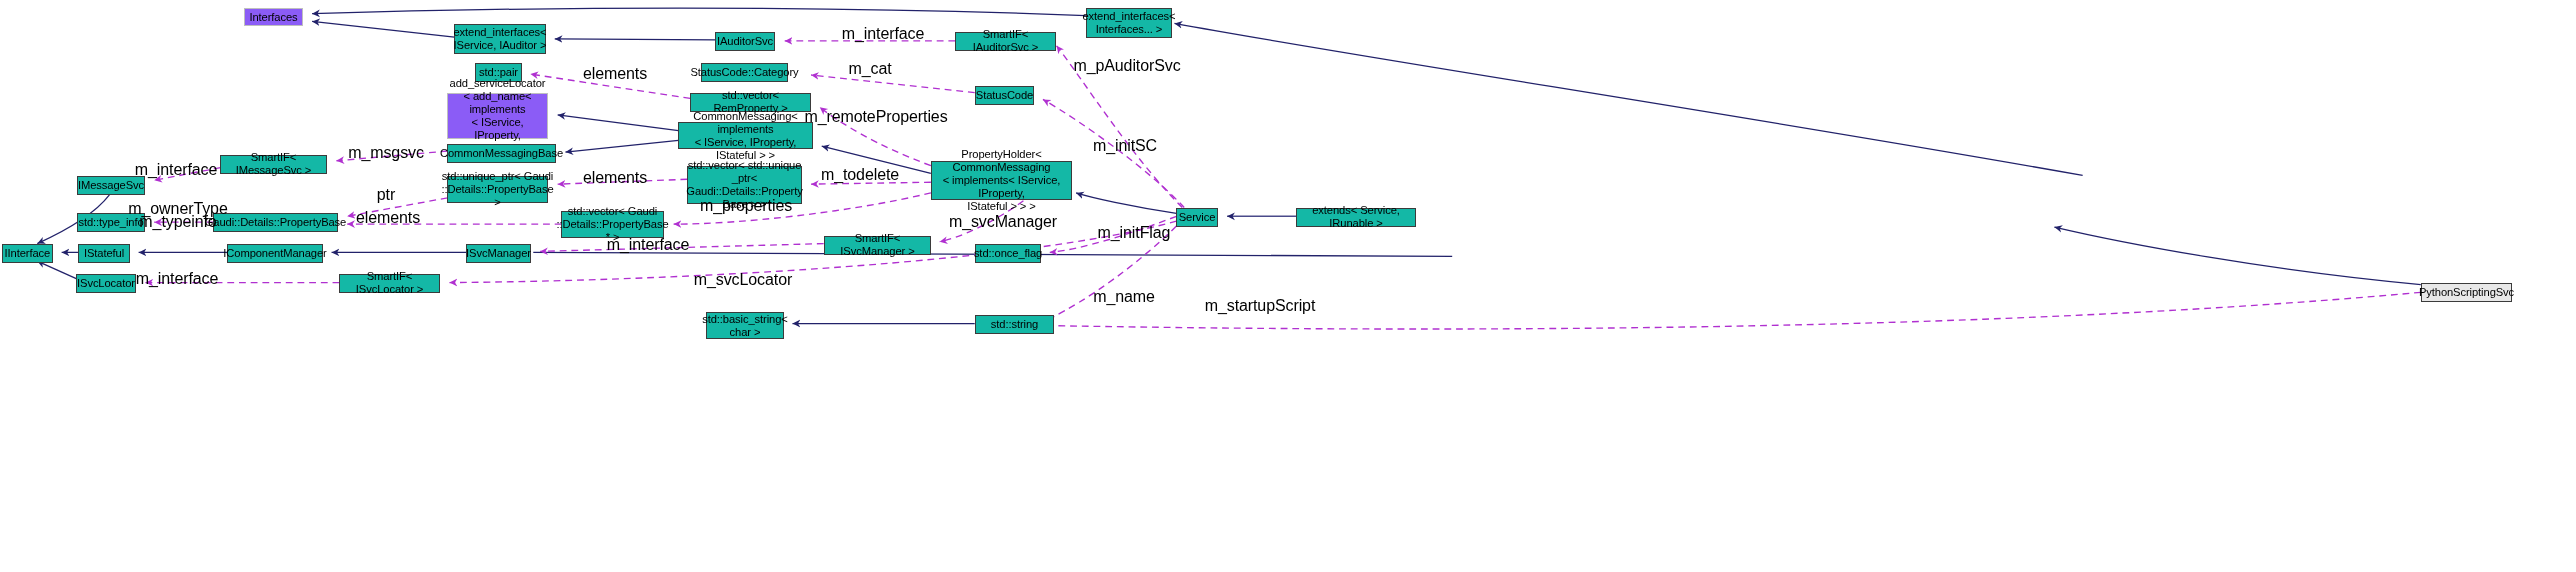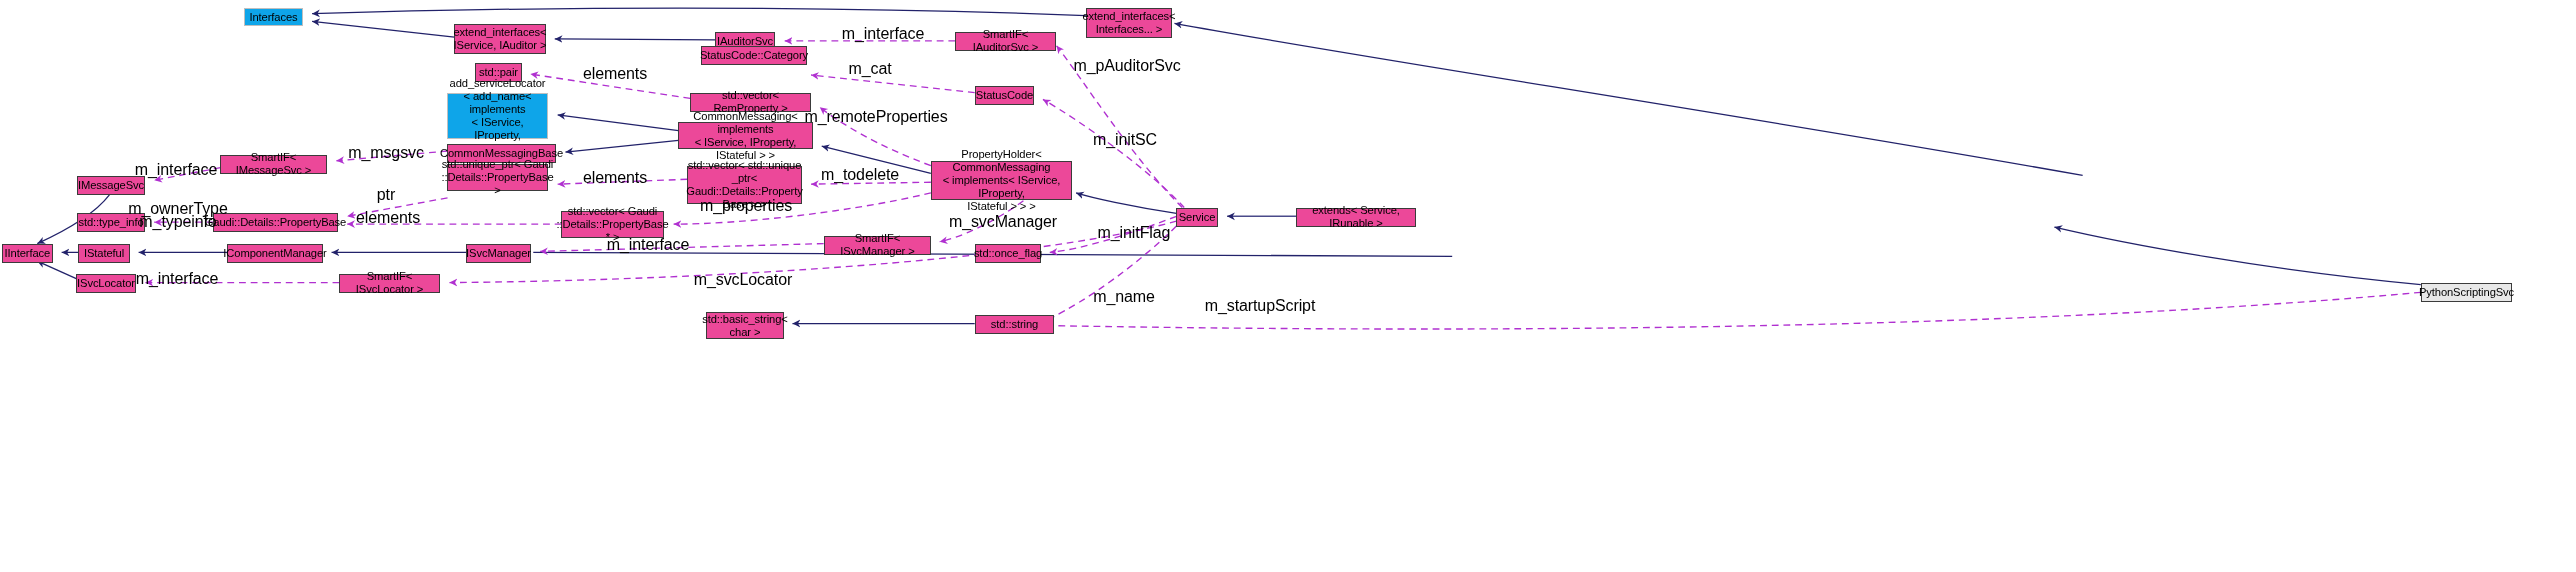--- a/index.html
+++ b/index.html
@@ -29,32 +29,32 @@
   .node {
     position: absolute;
     box-sizing: border-box;
     display: flex;
     align-items: center;
     justify-content: center;
     text-align: center;
     font-size: 11.2px;
     line-height: 13px;
     color: #000000;
-    background: #ec4899;
+    background: #14b8a6;
     border: 1px solid #404040;
     white-space: pre-line;
     padding: 1px 2.9px;
     letter-spacing: -0.1px;
   }
   .node.strong {
     border: 1.6px solid #3b3b3b;
   }
   .node.faint {
     border: 1px solid #bfbfbf;
-    background: #0ea5e9;
+    background: #8b5cf6;
   }
   .node.highlight {
     border: 1.6px solid #3b3b3b;
     background: #e8e8e8;
   }
   .edge-label {
     position: absolute;
     font-size: 16px;
     line-height: 12.7px;
     color: #000000;
@@ -163,38 +163,38 @@
   </svg>
 
   <div class="node faint" style="left:244px; top:7.8px;    width:59px;  height:18.5px;">Interfaces</div>
   <div class="node strong" style="left:1086px;top:7.8px;   width:86px;  height:30px;">extend_interfaces&lt;
 Interfaces... &gt;</div>
   <div class="node strong" style="left:454px; top:24.4px;  width:92px;  height:30px;">extend_interfaces&lt;
 IService, IAuditor &gt;</div>
   <div class="node strong" style="left:715px; top:32px;  width:60px;  height:18.5px;">IAuditorSvc</div>
   <div class="node strong" style="left:955px; top:32px;  width:101px; height:18.5px;">SmartIF&lt; IAuditorSvc &gt;</div>
   <div class="node strong" style="left:475px; top:63px;  width:47px;  height:18.5px;">std::pair</div>
-  <div class="node strong" style="left:701px; top:46px;  width:106px; height:18.5px;">StatusCode::Category</div>
+  <div class="node strong" style="left:701px; top:63px;  width:87px; height:18.5px;">StatusCode::Category</div>
   <div class="node strong" style="left:975px;top:86px;  width:59px;  height:18.5px;">StatusCode</div>
   <div class="node strong" style="left:690px; top:93px;  width:121px; height:18.5px;">std::vector&lt; RemProperty &gt;</div>
   <div class="node faint" style="left:447px; top:93px;  width:101px; height:46px;">add_serviceLocator
 &lt; add_name&lt; implements
 &lt; IService, IProperty,
      IStateful &gt; &gt; &gt;</div>
   <div class="node strong" style="left:678px; top:122px; width:135px; height:27px;">CommonMessaging&lt; implements
 &lt; IService, IProperty, IStateful &gt; &gt;</div>
   <div class="node strong" style="left:931px; top:161px; width:141px; height:39px;">PropertyHolder&lt; CommonMessaging
 &lt; implements&lt; IService, IProperty,
       IStateful &gt; &gt; &gt;</div>
   <div class="node strong" style="left:447px; top:144px; width:109px; height:18.5px;">CommonMessagingBase</div>
   <div class="node strong" style="left:220px; top:155px; width:107px; height:18.5px;">SmartIF&lt; IMessageSvc &gt;</div>
   <div class="node strong" style="left:687px; top:166px; width:115px; height:38px;">std::vector&lt; std::unique
 _ptr&lt; Gaudi::Details::Property
 Base &gt; &gt;</div>
-  <div class="node strong" style="left:447px; top:164px; width:101px; height:27px;">std::unique_ptr&lt; Gaudi
+  <div class="node strong" style="left:447px; top:176px; width:101px; height:27px;">std::unique_ptr&lt; Gaudi
 ::Details::PropertyBase &gt;</div>
   <div class="node strong" style="left:77px;  top:176px; width:68px;  height:18.5px;">IMessageSvc</div>
   <div class="node strong" style="left:1176px;top:208px; width:42px;  height:18.5px;">Service</div>
   <div class="node strong" style="left:1296px;top:208px; width:120px; height:18.5px;">extends&lt; Service, IRunable &gt;</div>
   <div class="node strong" style="left:561px; top:211px; width:103px; height:27px;">std::vector&lt; Gaudi
 ::Details::PropertyBase * &gt;</div>
   <div class="node strong" style="left:77px;  top:213px; width:68px;  height:18.5px;">std::type_info</div>
   <div class="node strong" style="left:213px; top:213px; width:125px; height:18.5px;">Gaudi::Details::PropertyBase</div>
   <div class="node strong" style="left:824px; top:236px; width:107px; height:18.5px;">SmartIF&lt; ISvcManager &gt;</div>
   <div class="node strong" style="left:975px;top:244px; width:66px;  height:18.5px;">std::once_flag</div>
@@ -207,21 +207,21 @@
   <div class="node highlight" style="left:2421px;top:283px; width:91px;  height:18.5px;">PythonScriptingSvc</div>
   <div class="node strong" style="left:706px; top:312px; width:78px;  height:27px;">std::basic_string&lt;
 char &gt;</div>
   <div class="node strong" style="left:975px;top:315px; width:79px;  height:18.5px;">std::string</div>
 
   <div class="edge-label" style="left:883px;  top:28px;">m_interface</div>
   <div class="edge-label" style="left:1127px; top:60px;">m_pAuditorSvc</div>
   <div class="edge-label" style="left:615px;  top:68px;">elements</div>
   <div class="edge-label" style="left:870px;  top:63px;">m_cat</div>
   <div class="edge-label" style="left:876px;  top:111px;">m_remoteProperties</div>
-  <div class="edge-label" style="left:1125px; top:134px;">m_initSC</div>
+  <div class="edge-label" style="left:1125px; top:140px;">m_initSC</div>
   <div class="edge-label" style="left:386px;  top:147px;">m_msgsvc</div>
   <div class="edge-label" style="left:176px;  top:164px;">m_interface</div>
   <div class="edge-label" style="left:615px;  top:172px;">elements</div>
   <div class="edge-label" style="left:860px;  top:169px;">m_todelete</div>
   <div class="edge-label" style="left:386px;  top:189px;">ptr</div>
   <div class="edge-label" style="left:746px;  top:200px;">m_properties</div>
   <div class="edge-label" style="left:178px;  top:203px;">m_ownerType
 m_typeinfo</div>
   <div class="edge-label" style="left:1003px; top:216px;">m_svcManager</div>
   <div class="edge-label" style="left:388px; top:212px;">elements</div>

